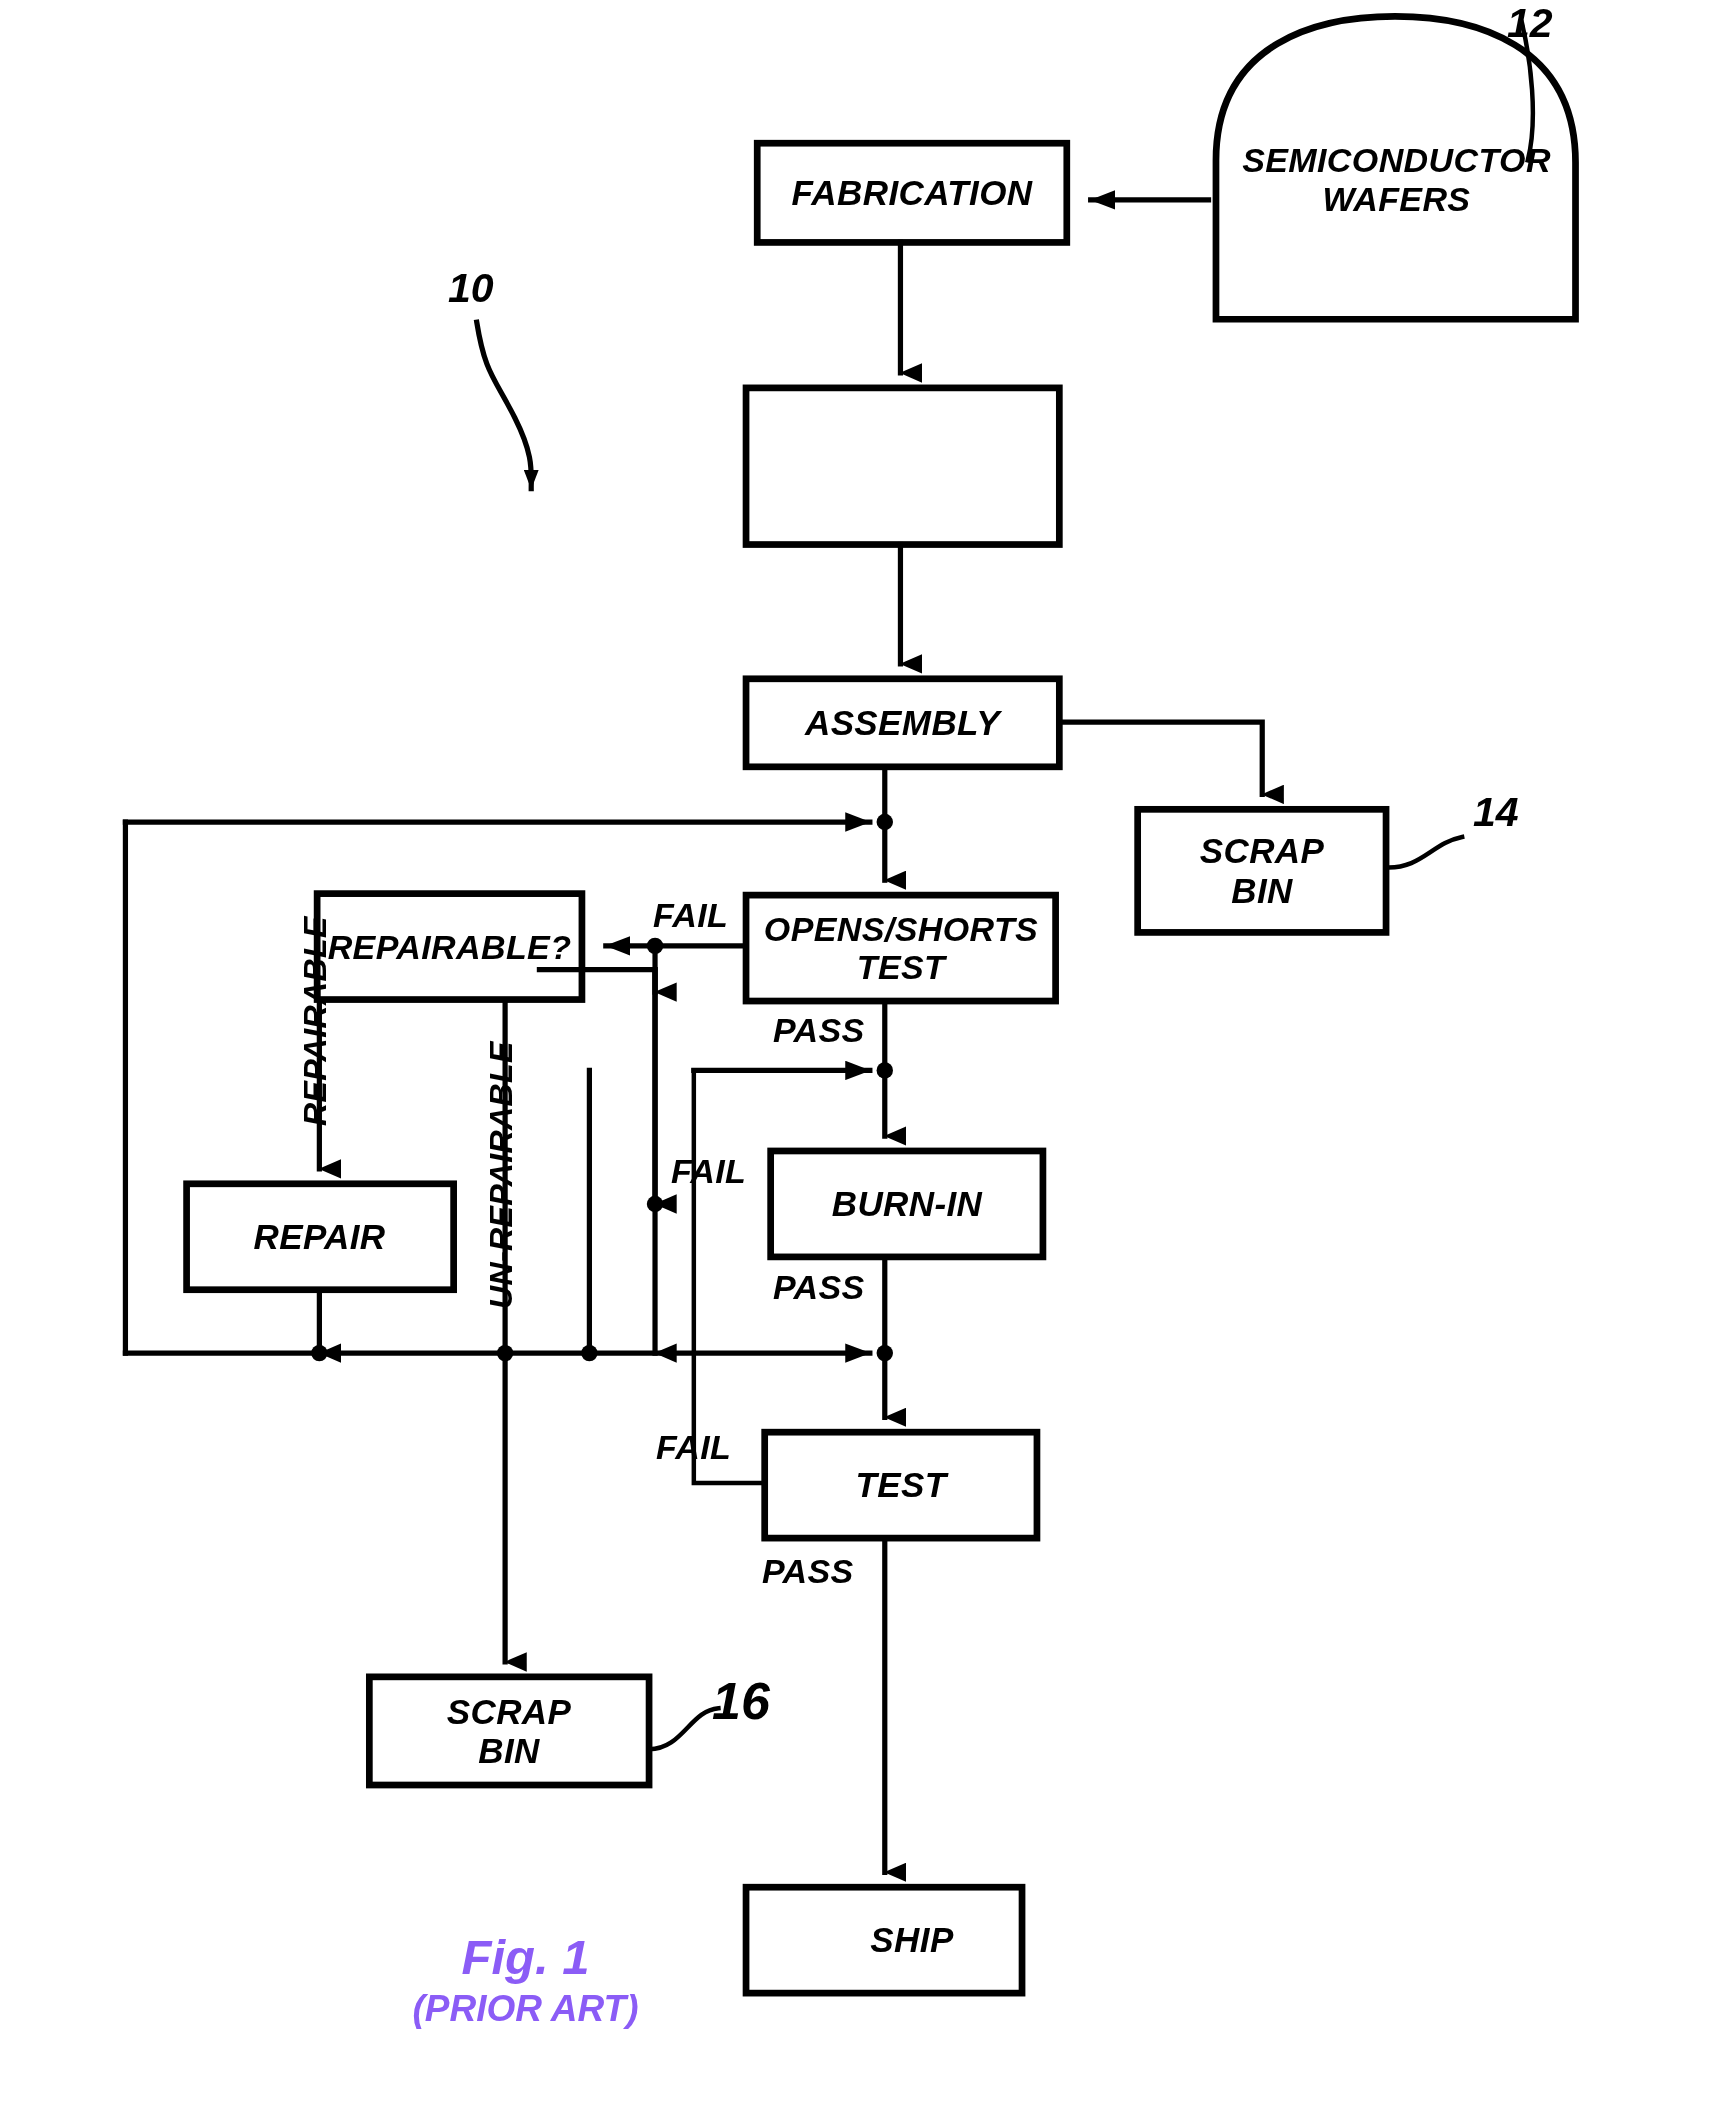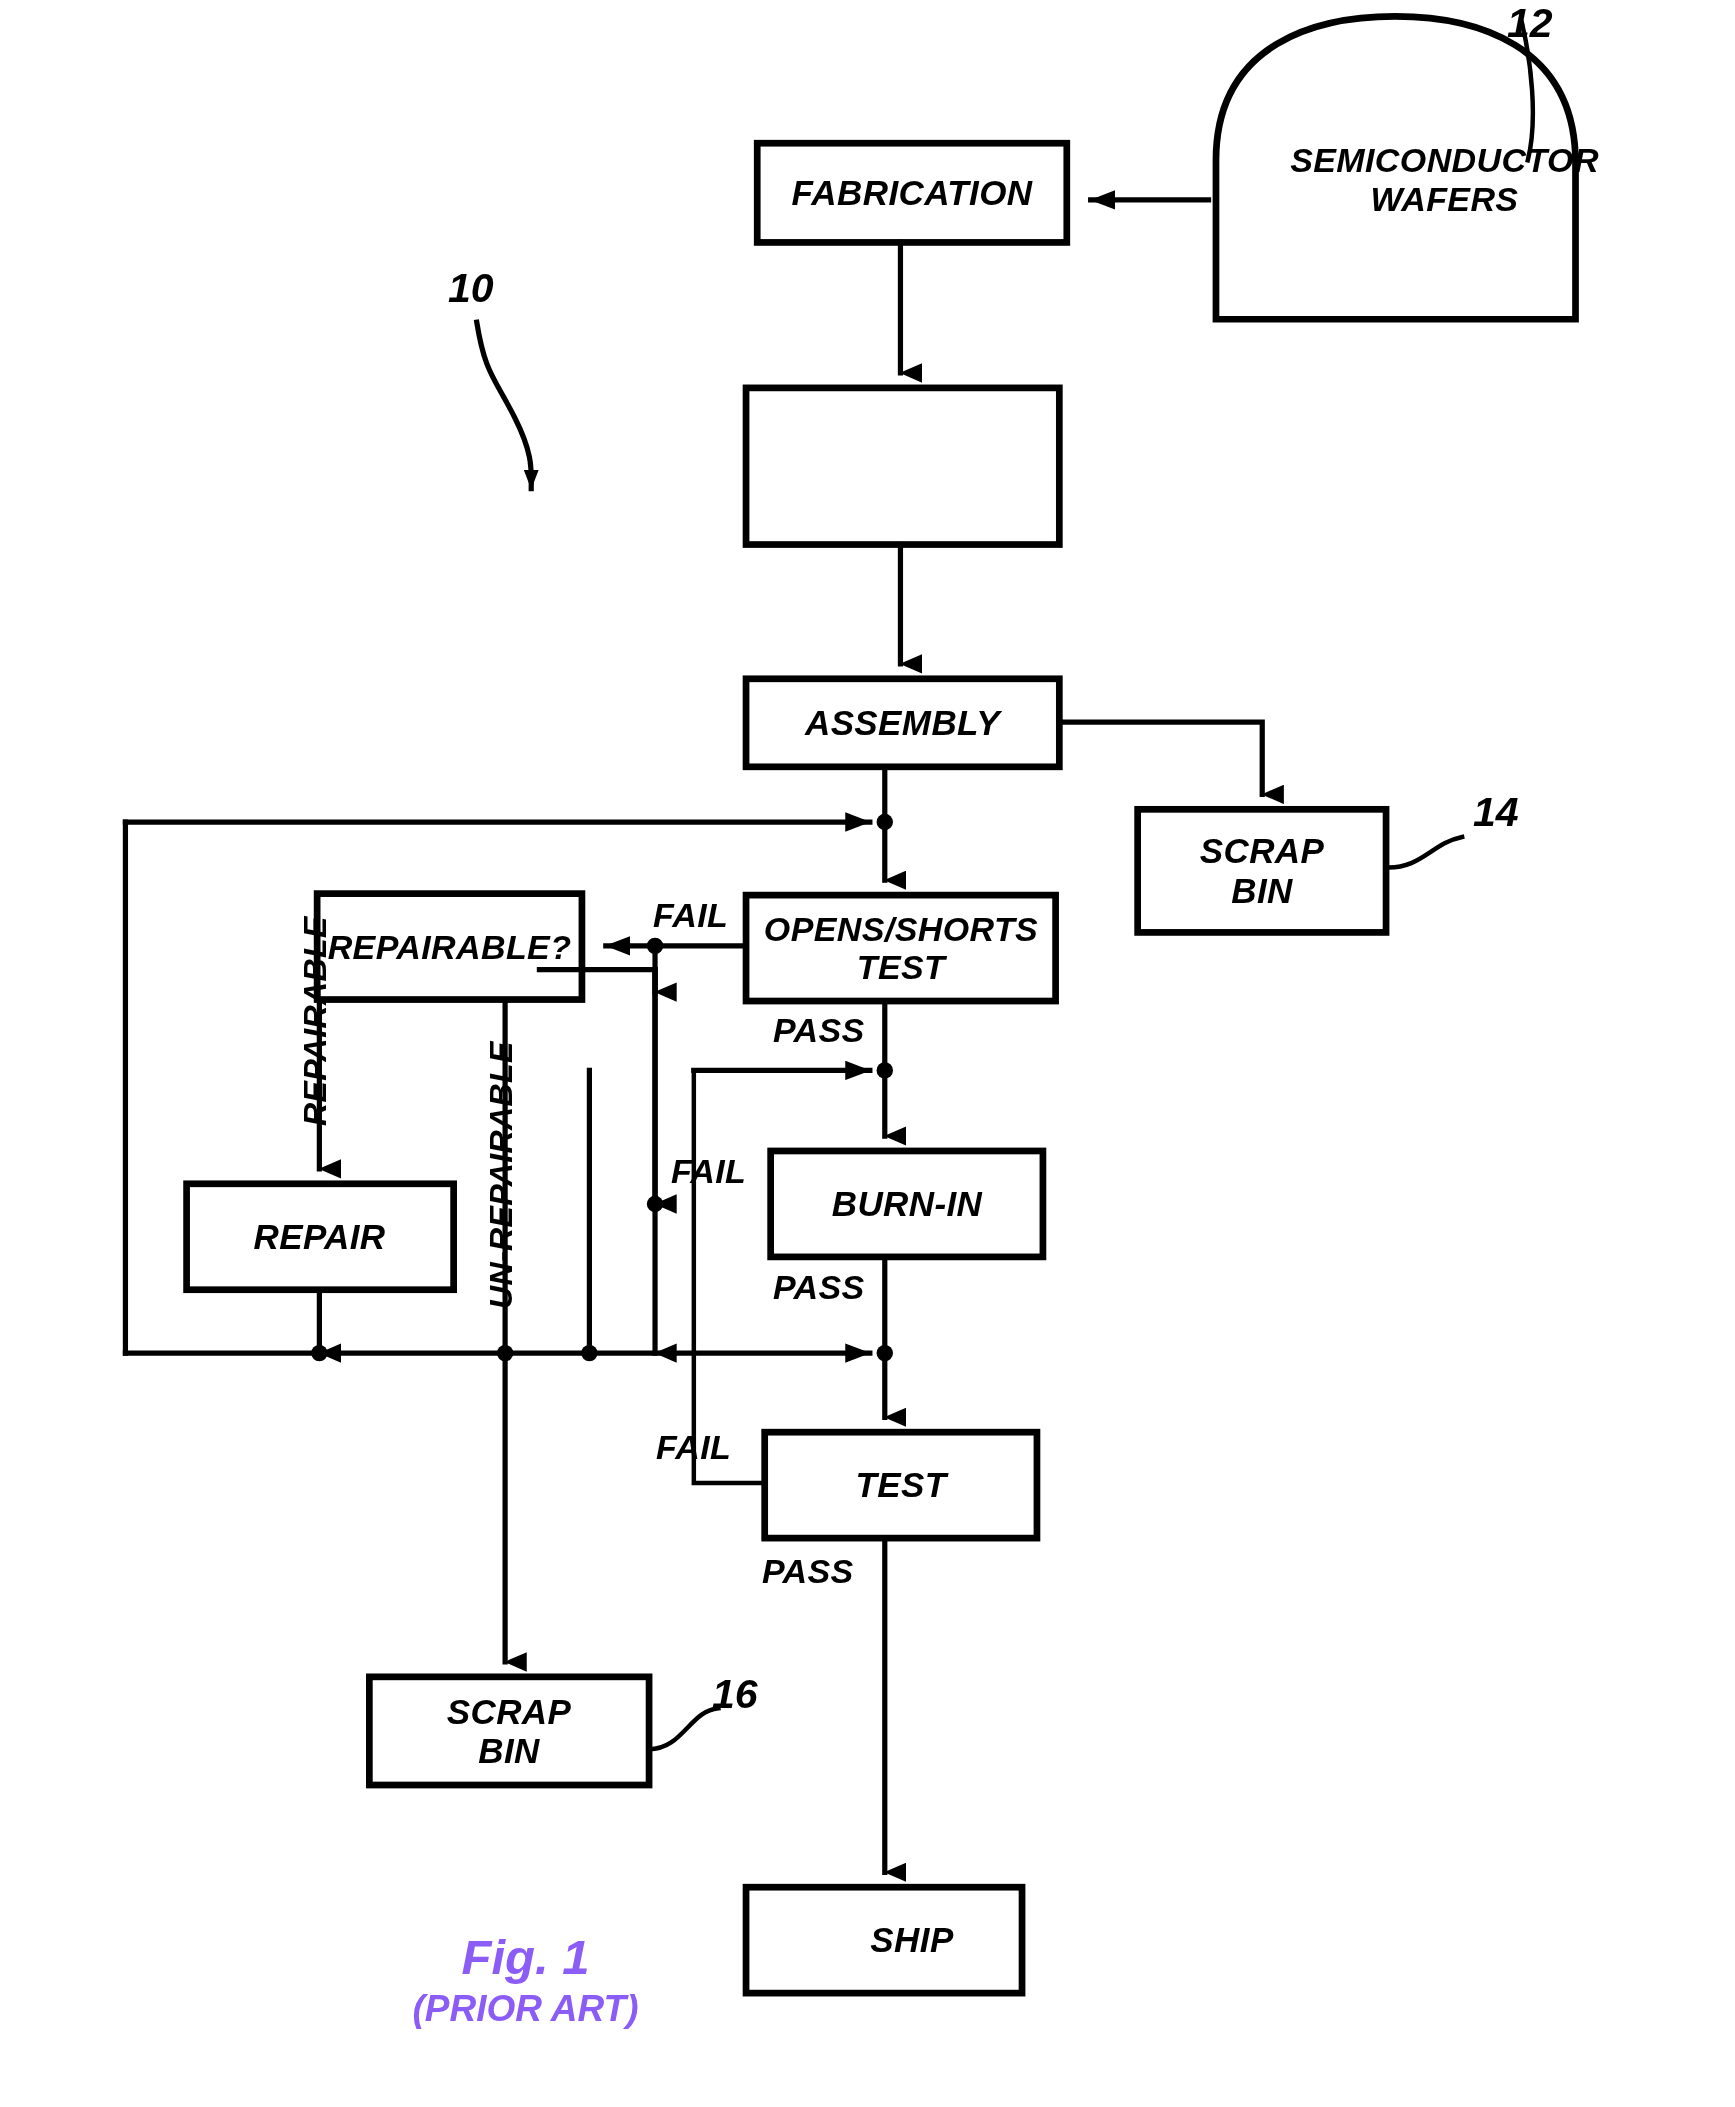--- a/index.html
+++ b/index.html
@@ -156,21 +156,21 @@
         <circle cx="878" cy="1268" r="11"></circle>
         <circle cx="878" cy="1614" r="11"></circle>
         <circle cx="428" cy="1814" r="11"></circle>
         <circle cx="677" cy="1814" r="11"></circle>
         <circle cx="790" cy="1814" r="11"></circle>
       </g>
 
     </g>
   </svg>
 
-  <div class="node-label" style="left:1212px; top:131px; width:369px; height:97px; font-size:34px;padding-left:48px;">SEMICONDUCTOR
+  <div class="node-label" style="left:1212px; top:131px; width:369px; height:97px; font-size:34px;">SEMICONDUCTOR
 WAFERS</div>
 
   <div class="node-label" style="left:757px; top:143px; width:310px; height:99px; font-size:35px;">FABRICATION</div>
 
 
   <div class="node-label" style="left:746px; top:679px; width:313px; height:88px; font-size:35px;">ASSEMBLY</div>
 
   <div class="node-label" style="left:1138px; top:809px; width:248px; height:123px; font-size:35px;">SCRAP
 BIN</div>
 
@@ -205,21 +205,21 @@
   <div class="edge-label rot-label" style="left:297px; top:1126px; font-size:32px; transform: rotate(-90deg);">REPAIRABLE</div>
 
   <div class="edge-label rot-label" style="left:483px; top:1309px; font-size:32px; transform: rotate(-90deg);">UN-REPAIRABLE</div>
 
   <div class="ref-num" style="left:448px; top:265px; font-size:41px;">10</div>
 
   <div class="ref-num" style="left:1507px; top:0px; font-size:41px;">12</div>
 
   <div class="ref-num" style="left:1473px; top:789px; font-size:41px;">14</div>
 
-  <div class="ref-num" style="left:712px; top:1671px; font-size:41px;text-align:right;">16</div>
+  <div class="ref-num" style="left:712px; top:1671px; font-size:52px;text-align:right;">16</div>
 
   <div class="fig-caption" style="left:369px; top:1929px; width:313px;">
     <span class="fig-title">Fig. 1</span>
     <span class="fig-sub">(PRIOR ART)</span>
   </div>
 
 </div>
 
 
 </body></html>

